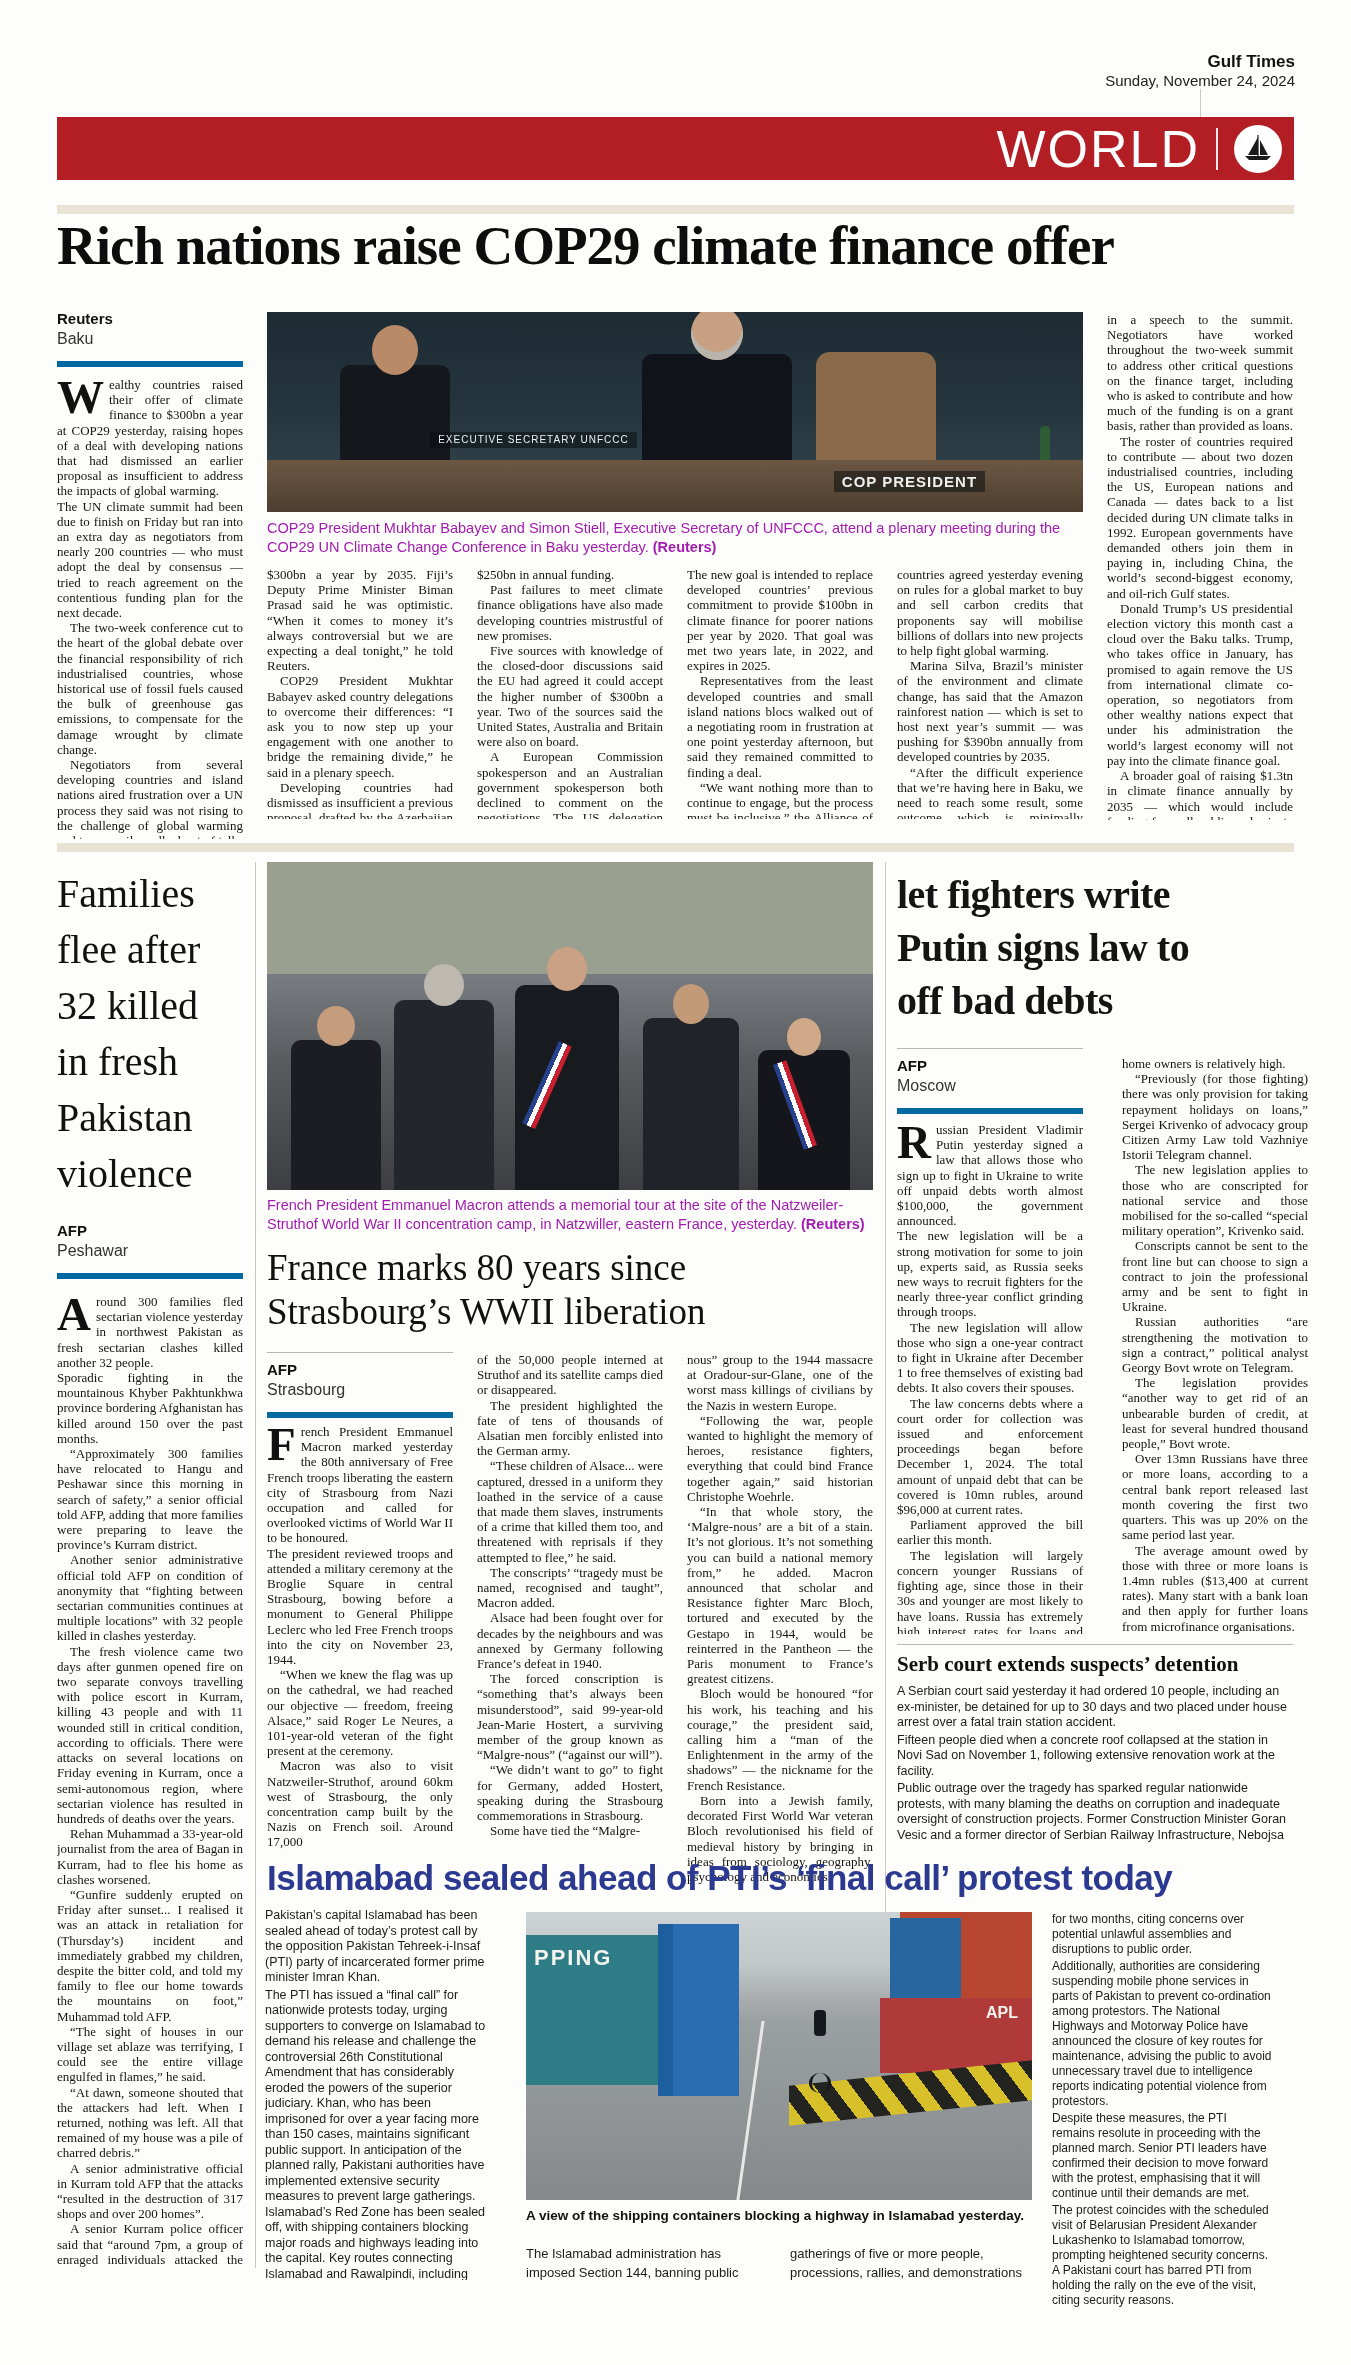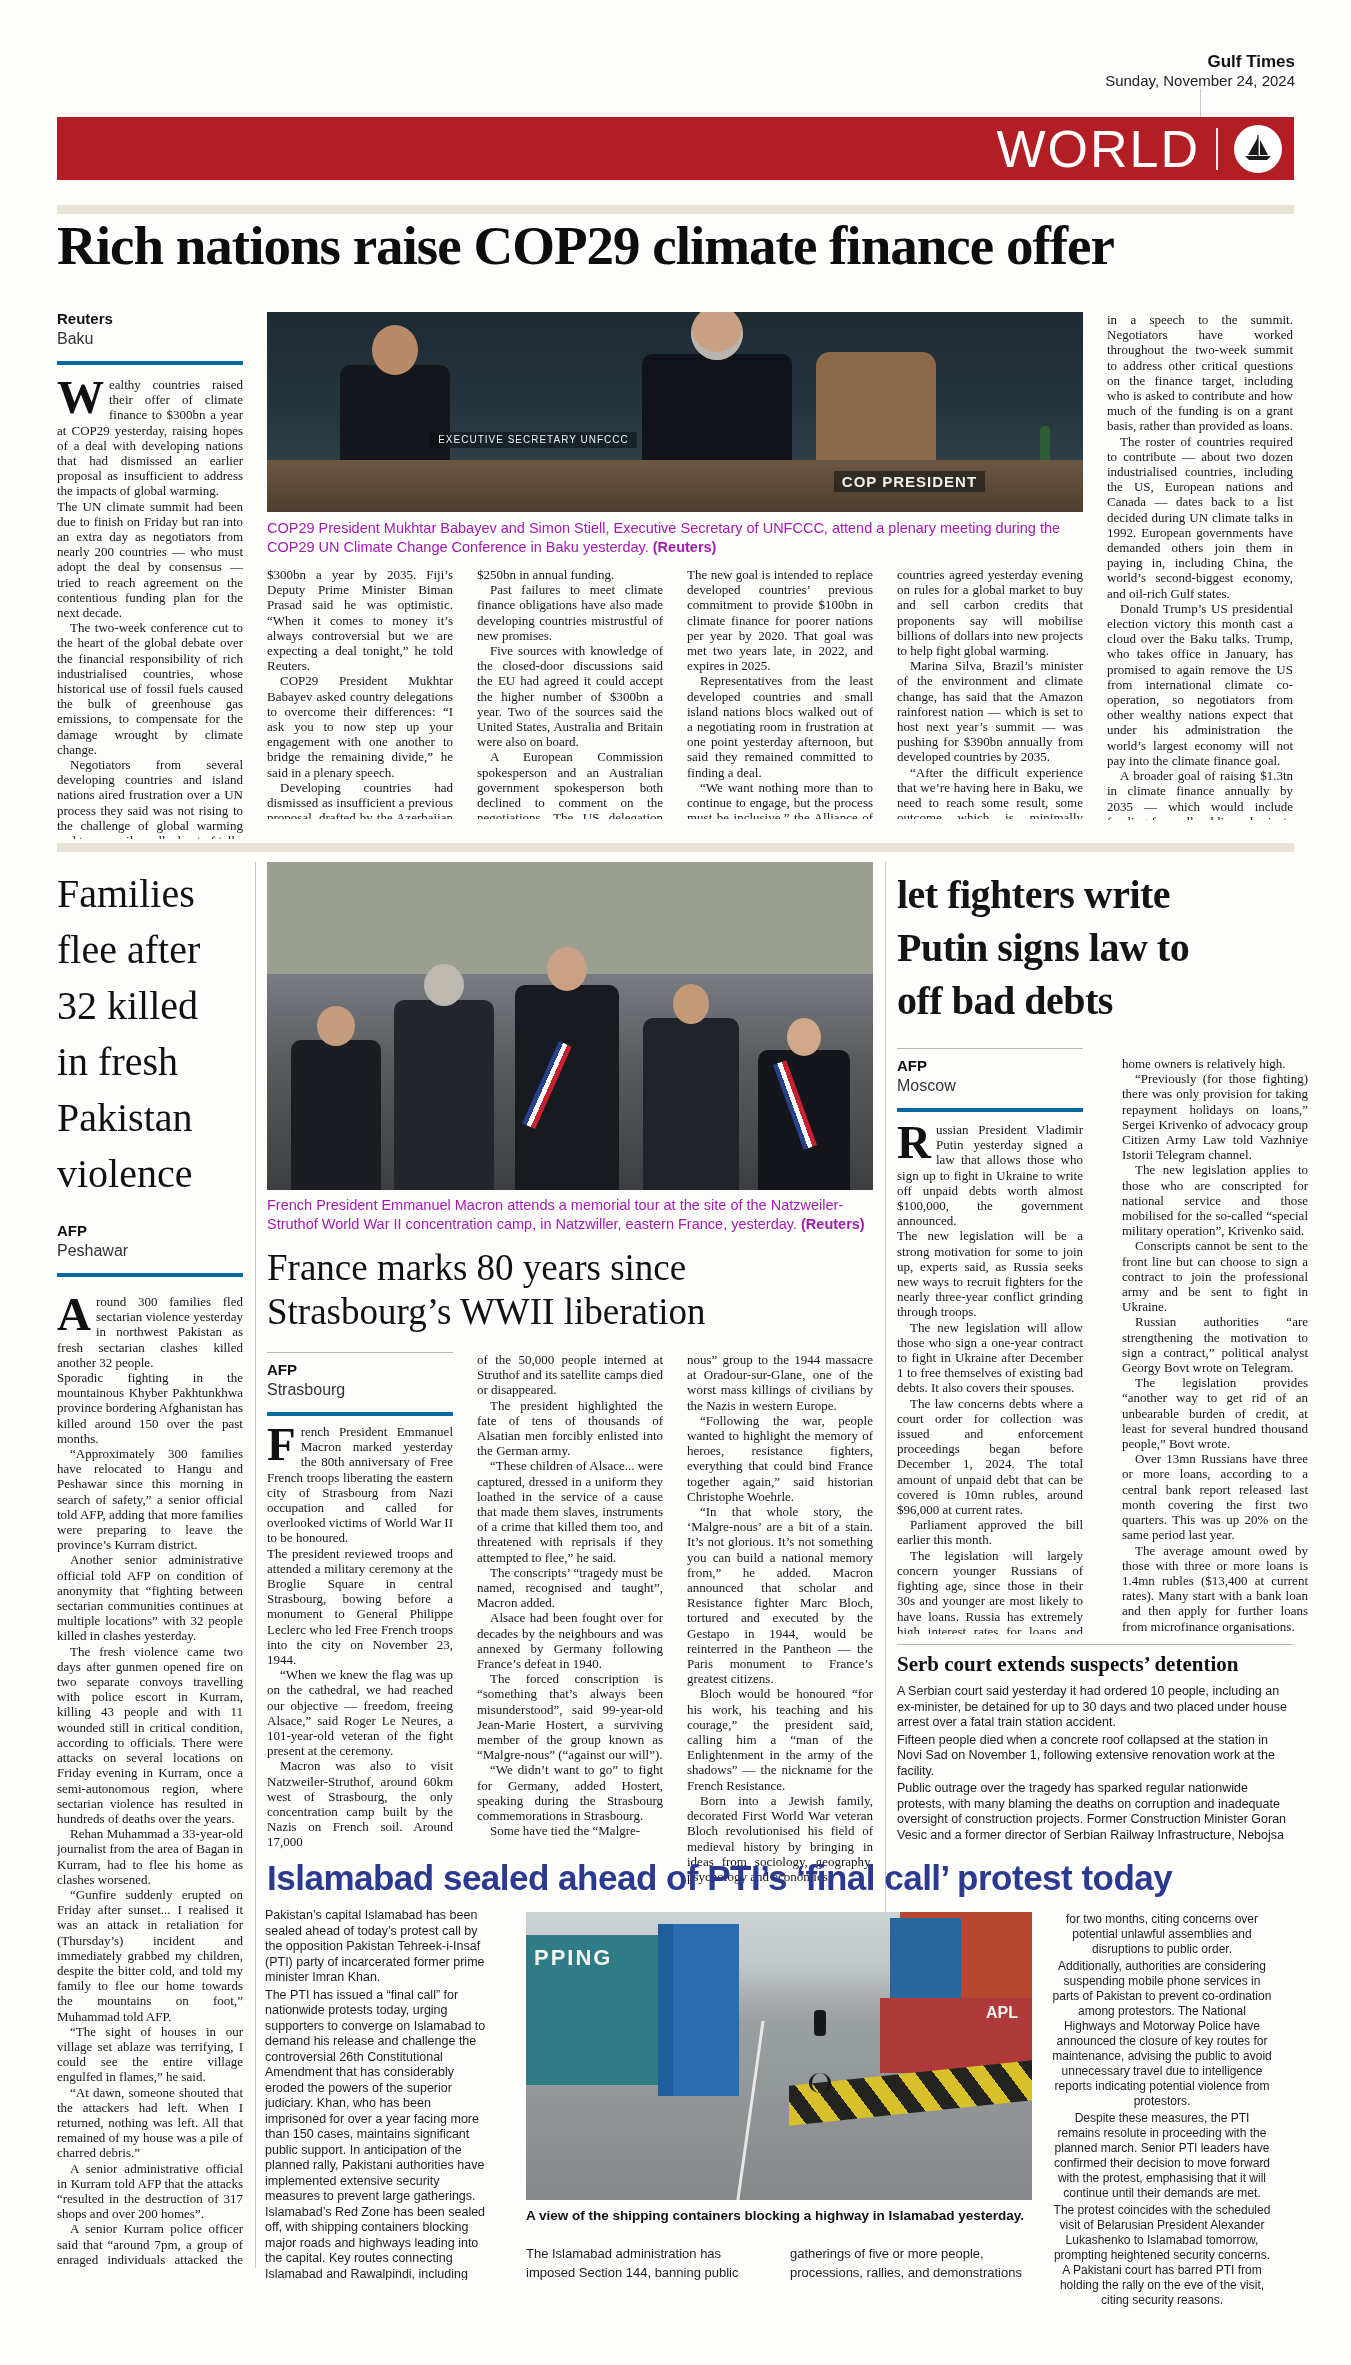--- a/index.html
+++ b/index.html
@@ -17,21 +17,21 @@
   .banner{left:57px;top:117px;width:1237px;height:63px;background:#b31e24;display:flex;align-items:center;justify-content:flex-end;gap:16px;padding-right:12px;box-sizing:border-box;}
   .banner-word{color:#fff;font-family:"Liberation Sans",sans-serif;font-weight:300;font-size:52px;letter-spacing:2px;line-height:1;}
   .banner-bar{width:2px;height:42px;background:#fff;opacity:.9;}
   .banner-circle{width:48px;height:48px;border-radius:50%;background:#fff;display:flex;align-items:center;justify-content:center;}
   .beige-rule{left:57px;width:1237px;height:9px;background:#e8e3d5;}
   
   .h-main{left:57px;top:218px;width:1237px;font-size:55px;font-weight:bold;letter-spacing:-1px;line-height:1.0;color:#0d0d0d;}
   .h-serif-light{font-weight:400;color:#111;}
   .h-line{display:block;}
   
-  .byline{font-family:"Liberation Sans",sans-serif;border-bottom:4px solid #0369a1;padding-bottom:12px;}
+  .byline{font-family:"Liberation Sans",sans-serif;border-bottom:6px solid #0369a1;padding-bottom:12px;}
   .byline.topline{border-top:1px solid #b9b6ae;padding-top:8px;}
   .by-agency{font-weight:bold;font-size:15px;color:#111;line-height:1.25;}
   .by-loc{font-size:16px;color:#333;line-height:1.25;}
   
   .body{font-size:13px;line-height:15.2px;text-align:justify;overflow:hidden;}
   .body p{margin:0;text-indent:13px;}
   .body p:first-child{text-indent:0;}
   .dropcap{float:left;font-weight:bold;font-size:47px;line-height:38px;padding:1px 5px 0 0;color:#111;}
   .sansbody{font-family:"Liberation Sans",sans-serif;font-size:12.5px;line-height:15.5px;text-align:left;overflow:hidden;color:#1c1c1c;}
   .sansbody p{margin:0 0 2px 0;}
@@ -272,20 +272,20 @@
     <div class="chevrons" style="right:0;top:56%;width:48%;height:14%;transform:skewY(-6deg);"></div>
     <div style="position:absolute;left:57%;top:34%;width:12px;height:26px;background:#15181c;border-radius:4px;"></div>
     <div style="position:absolute;left:56%;top:56%;width:16px;height:20px;border-left:3px solid #15181c;border-right:3px solid #15181c;border-radius:50%;"></div>
   </div>
 
   <div class="abs caption-bold" style="left:526px;top:2208px;width:506px;">A view of the shipping containers blocking a highway in Islamabad yesterday.</div>
 
   <div class="abs sansbody" style="left:526px;top:2244px;width:215px;font-size:13px;line-height:19px;">The Islamabad administration has imposed Section 144, banning public</div>
   <div class="abs sansbody" style="left:790px;top:2244px;width:242px;font-size:13px;line-height:19px;">gatherings of five or more people, processions, rallies, and demonstrations</div>
 
-  <div class="abs sansbody" style="left:1052px;top:1912px;width:220px;height:420px;font-size:12px;line-height:15px;text-align:center;">
+  <div class="abs sansbody" style="left:1052px;top:1912px;width:220px;height:420px;font-size:12px;line-height:15px;">
       <p>for two months, citing concerns over potential unlawful assemblies and disruptions to public order.</p>
       <p>Additionally, authorities are considering suspending mobile phone services in parts of Pakistan to prevent co-ordination among protestors. The National Highways and Motorway Police have announced the closure of key routes for maintenance, advising the public to avoid unnecessary travel due to intelligence reports indicating potential violence from protestors.</p>
       <p>Despite these measures, the PTI remains resolute in proceeding with the planned march. Senior PTI leaders have confirmed their decision to move forward with the protest, emphasising that it will continue until their demands are met.</p>
       <p>The protest coincides with the scheduled visit of Belarusian President Alexander Lukashenko to Islamabad tomorrow, prompting heightened security concerns. A Pakistani court has barred PTI from holding the rally on the eve of the visit, citing security reasons.</p>
     </div>
 
 </div>
 
 </body></html>

